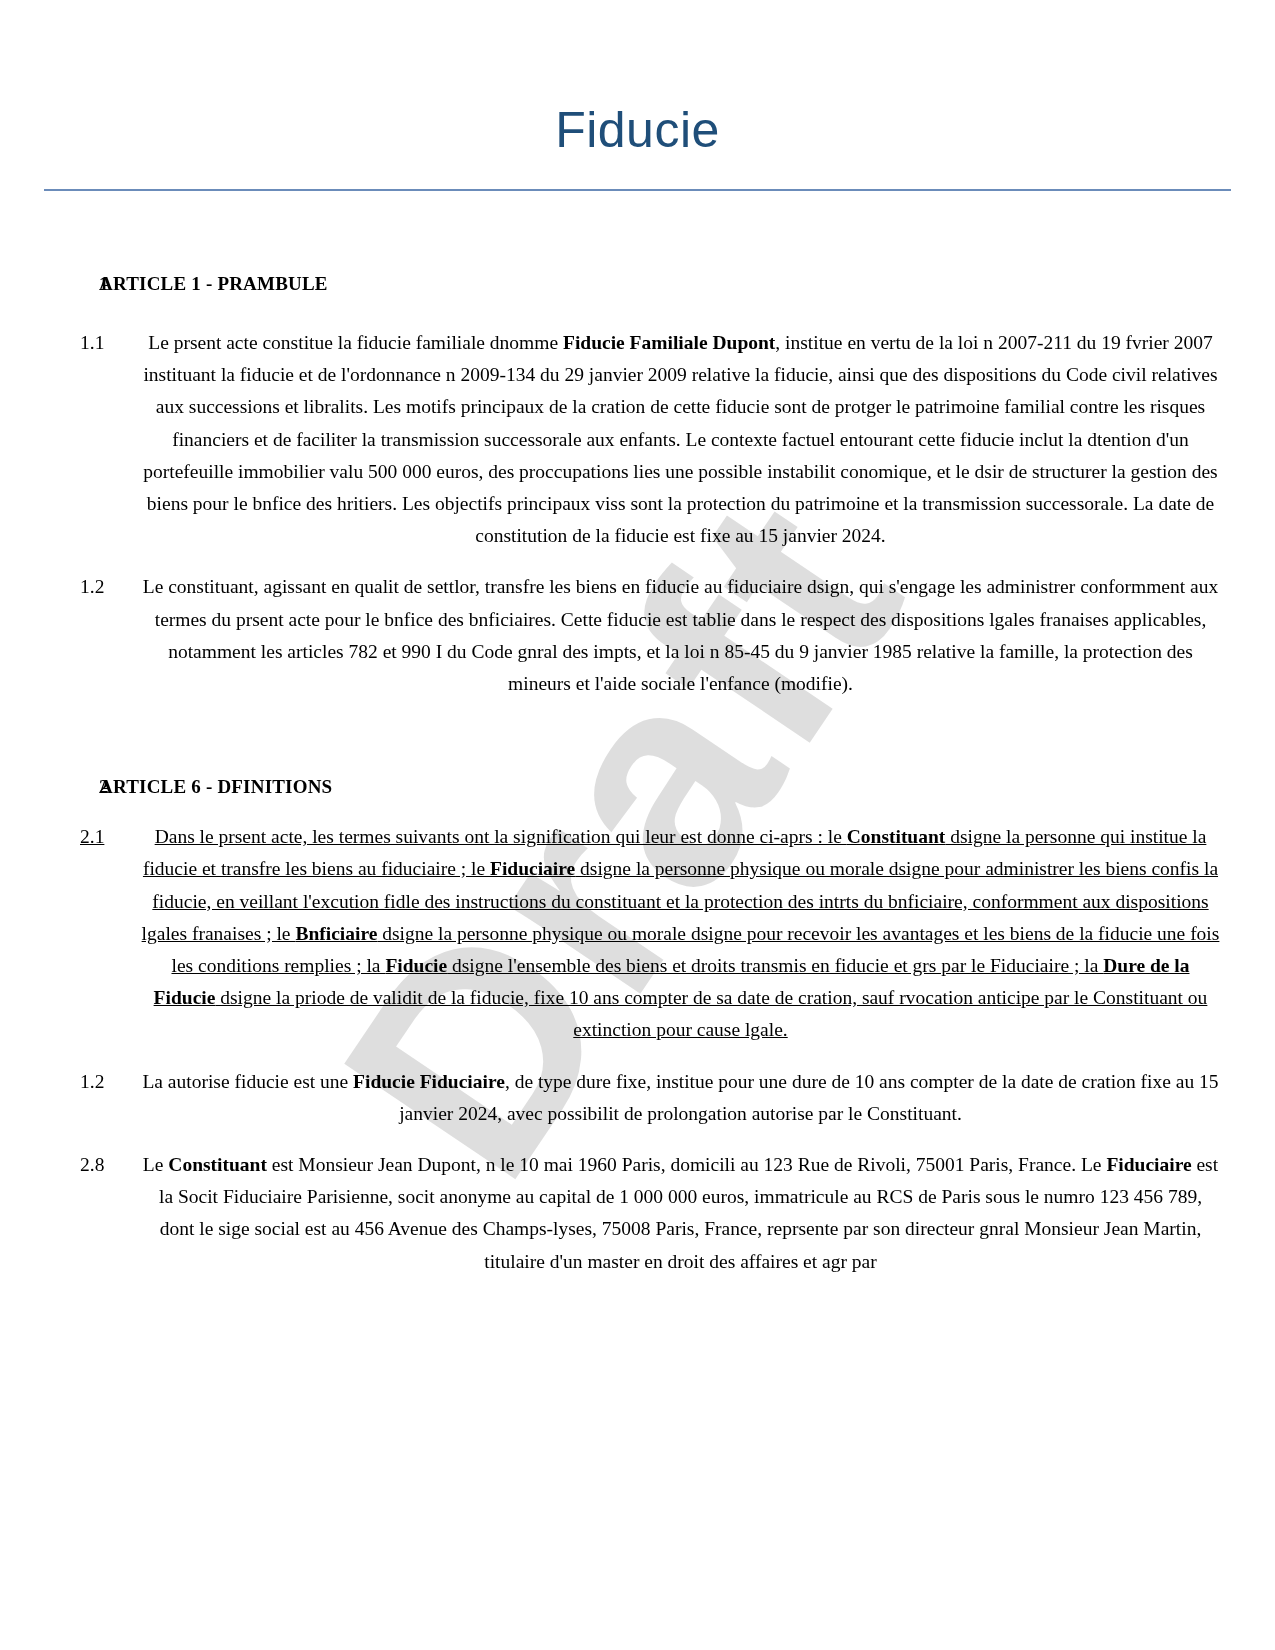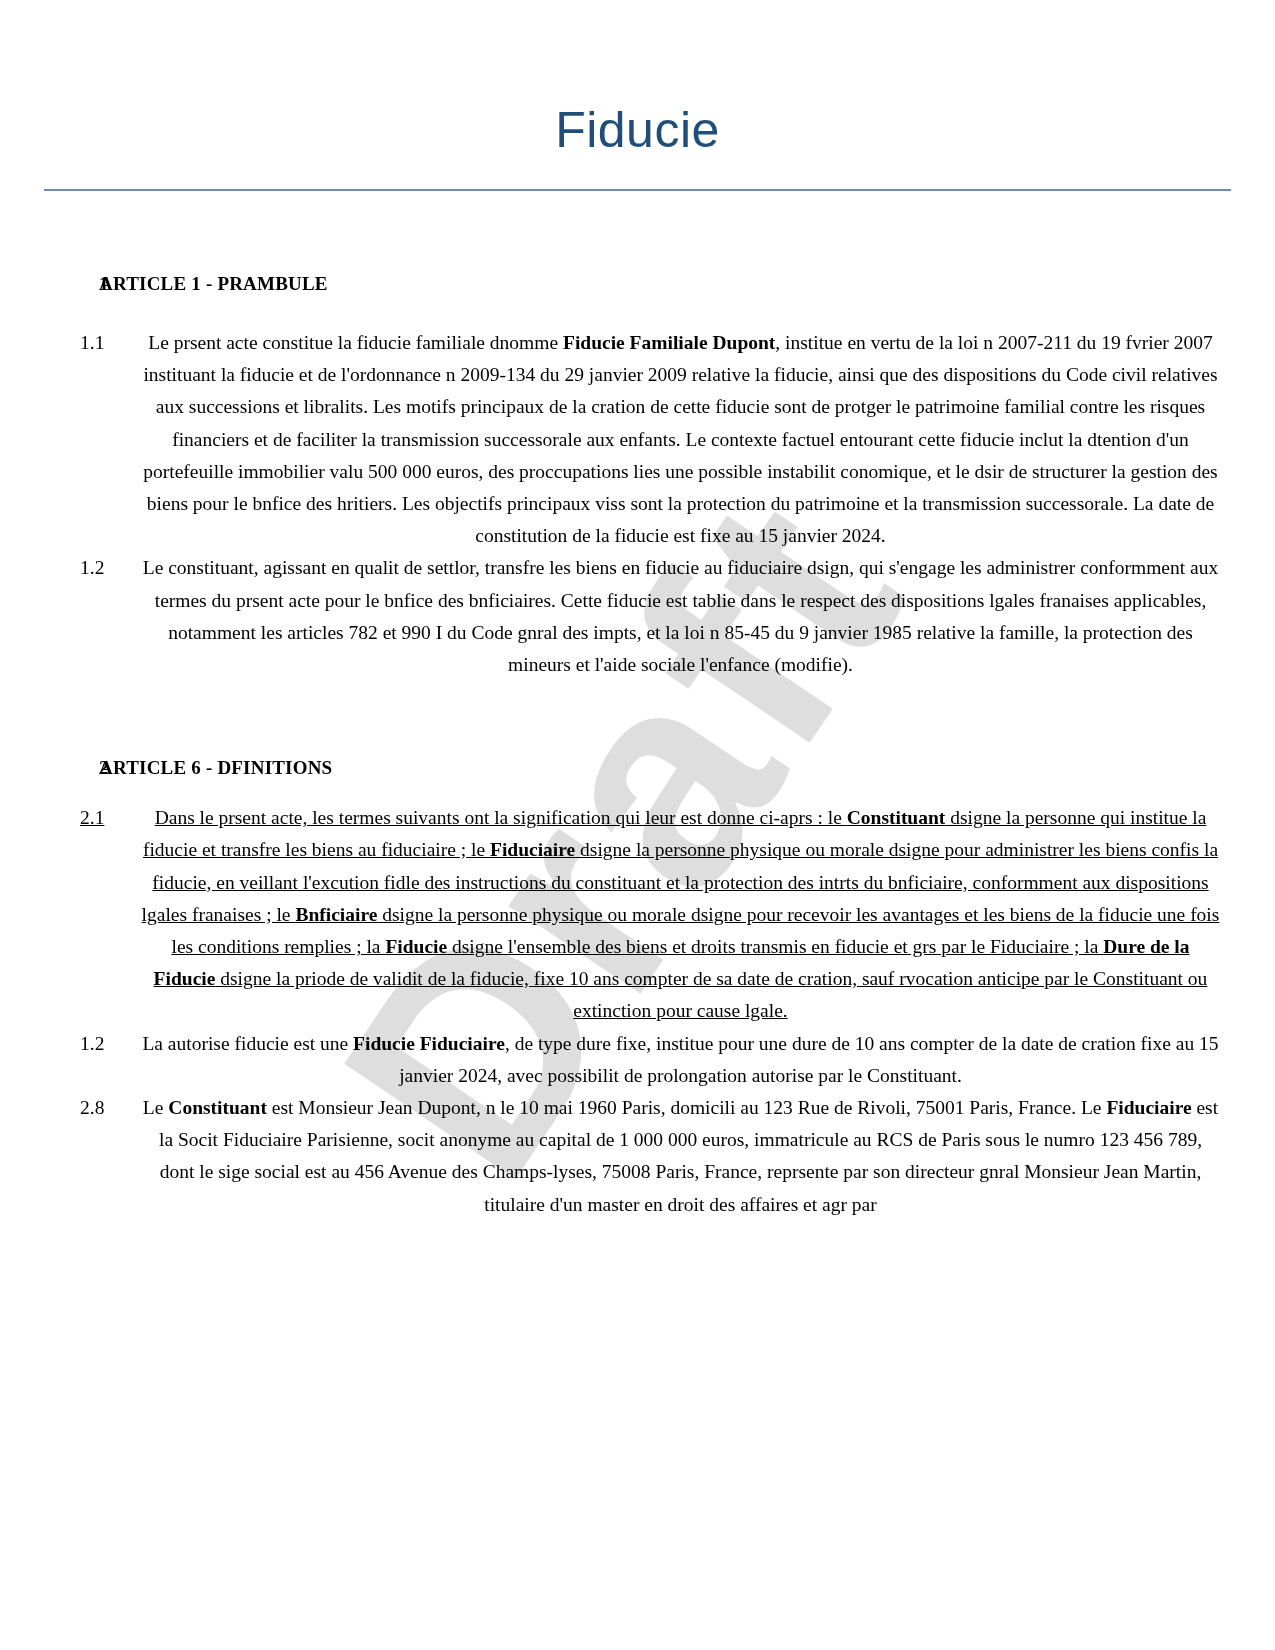--- a/index.html
+++ b/index.html
@@ -95,20 +95,21 @@
   }
   #heading-1 { margin-top: 82px; }
   #heading-2 { margin-top: 76px; }
 
   
   .para {
     display: flex;
     align-items: baseline;
     font-size: 19.5px;
     line-height: 32.2px;
+    margin-top: 19px;
   }
   .para .p-num {
     width: 96px;
     flex: 0 0 96px;
     padding-left: 36px;
     box-sizing: border-box;
   }
   .para .p-text {
     flex: 1;
     text-align: center;

